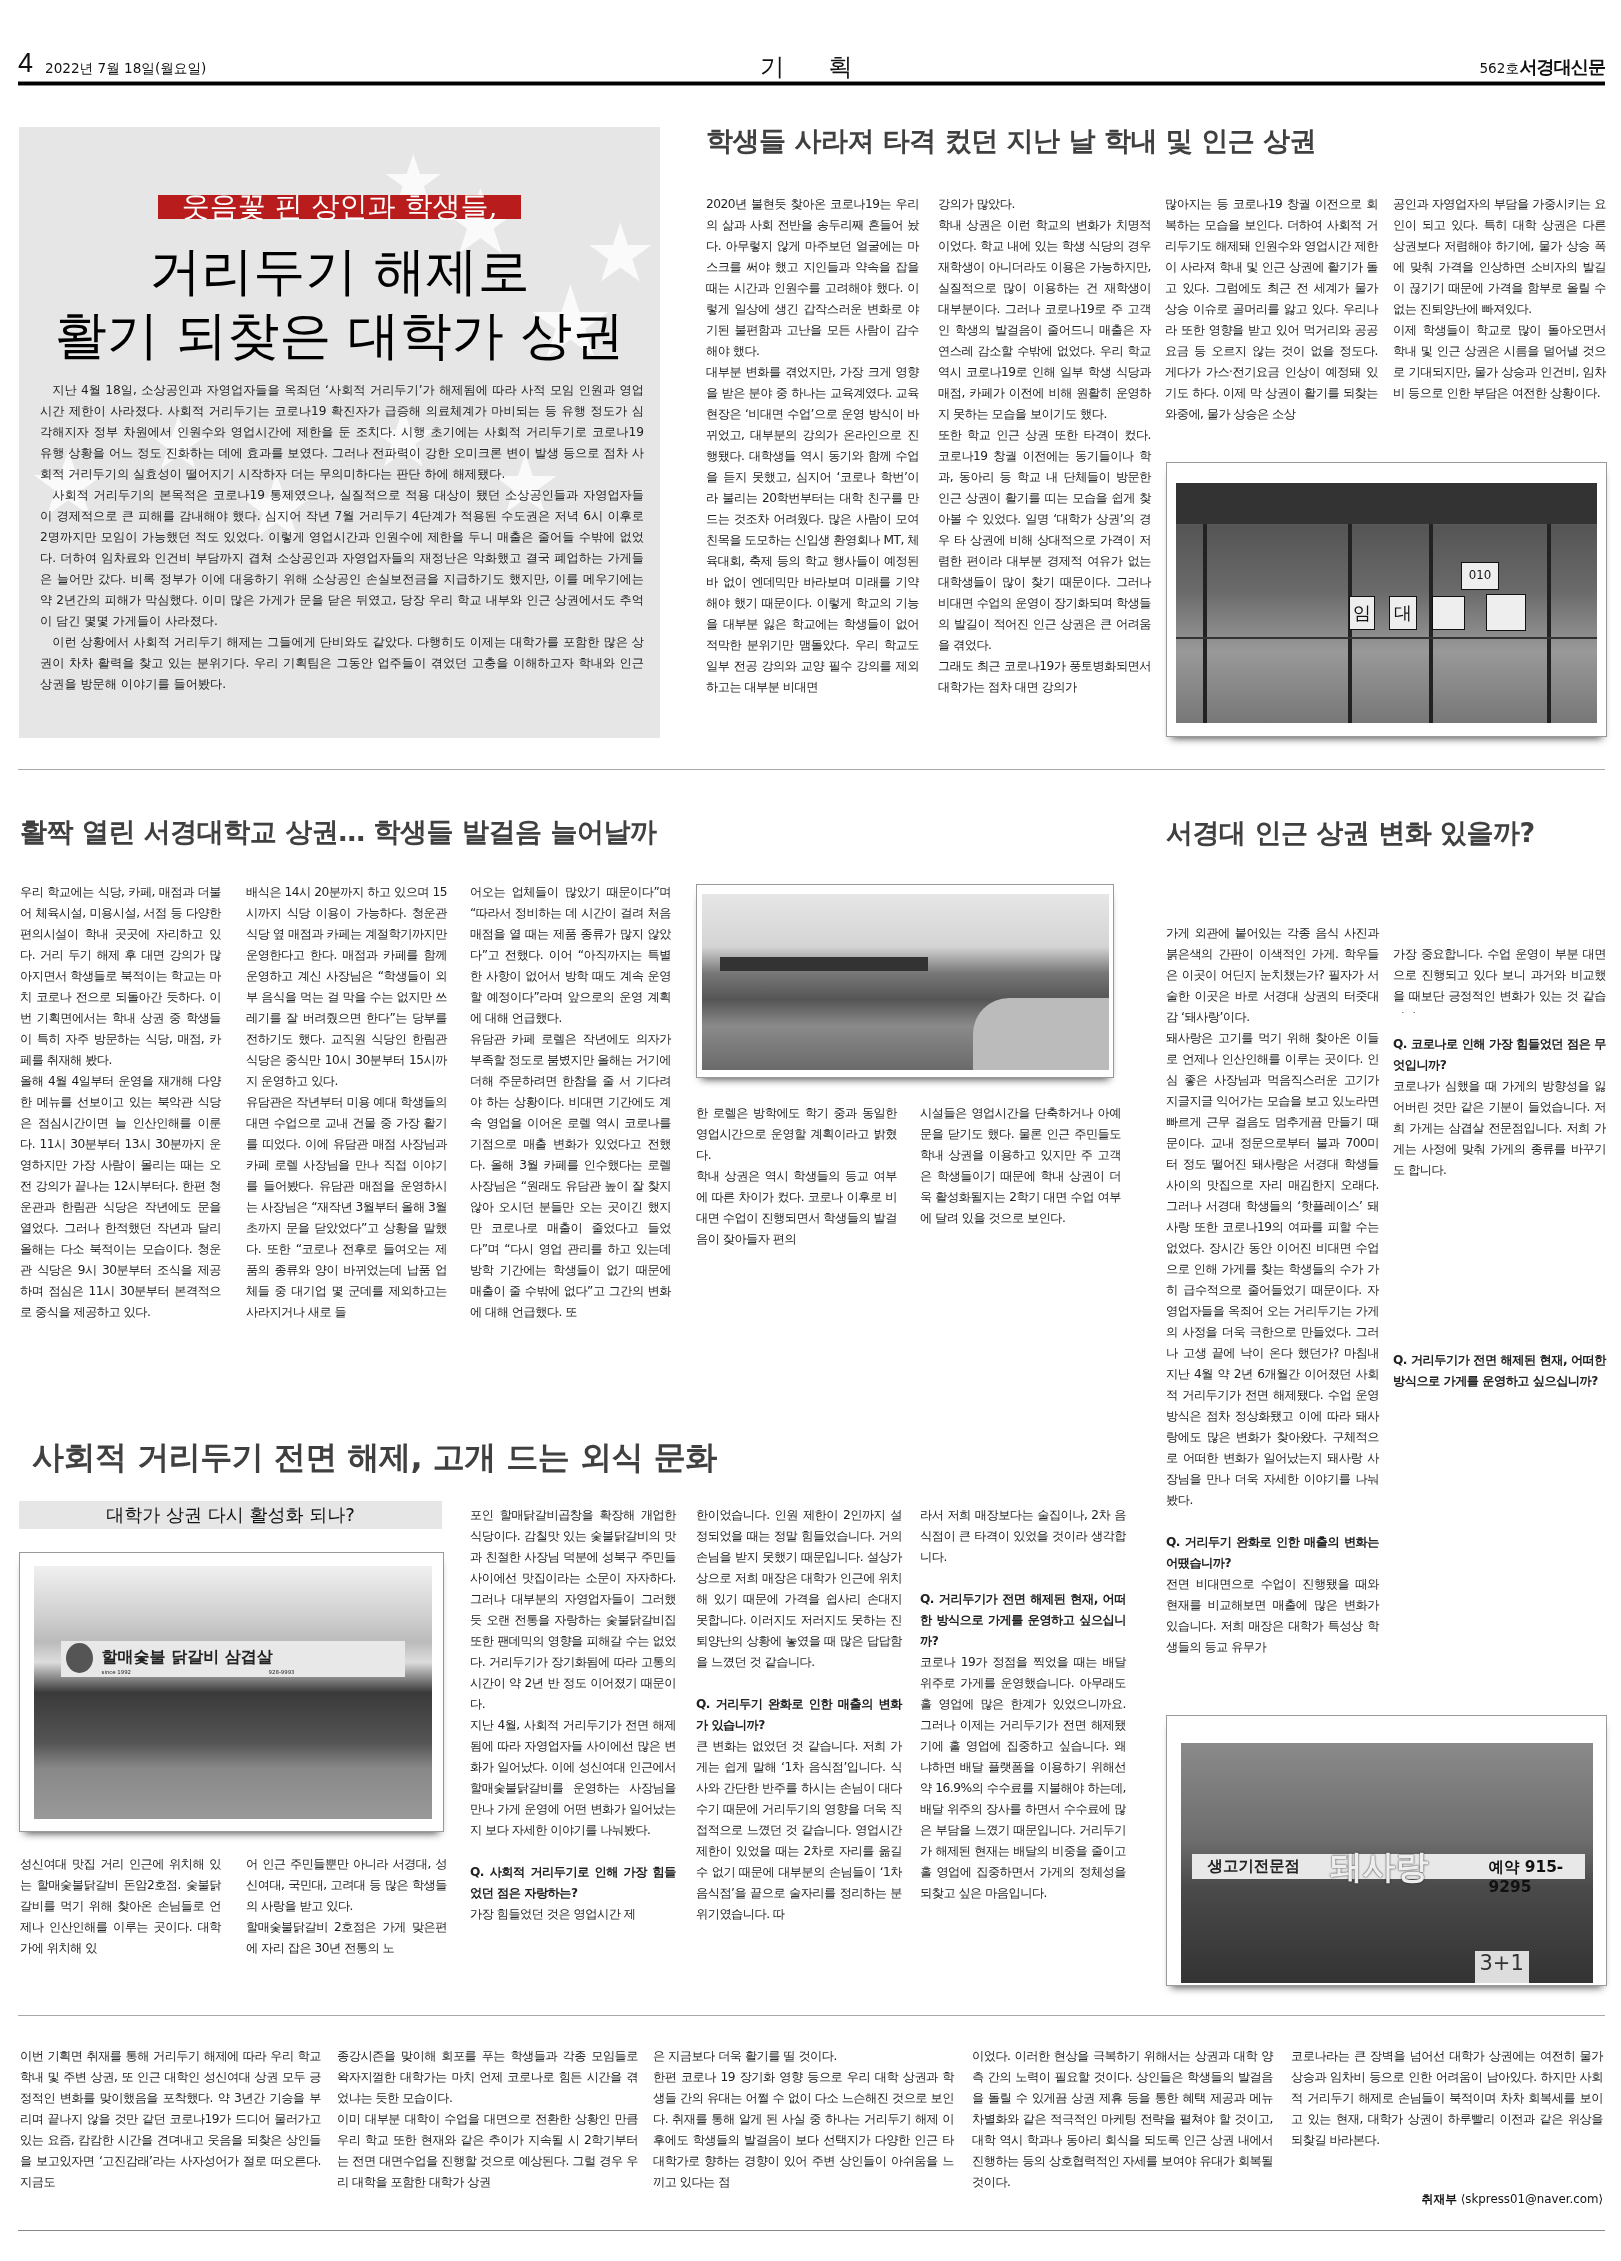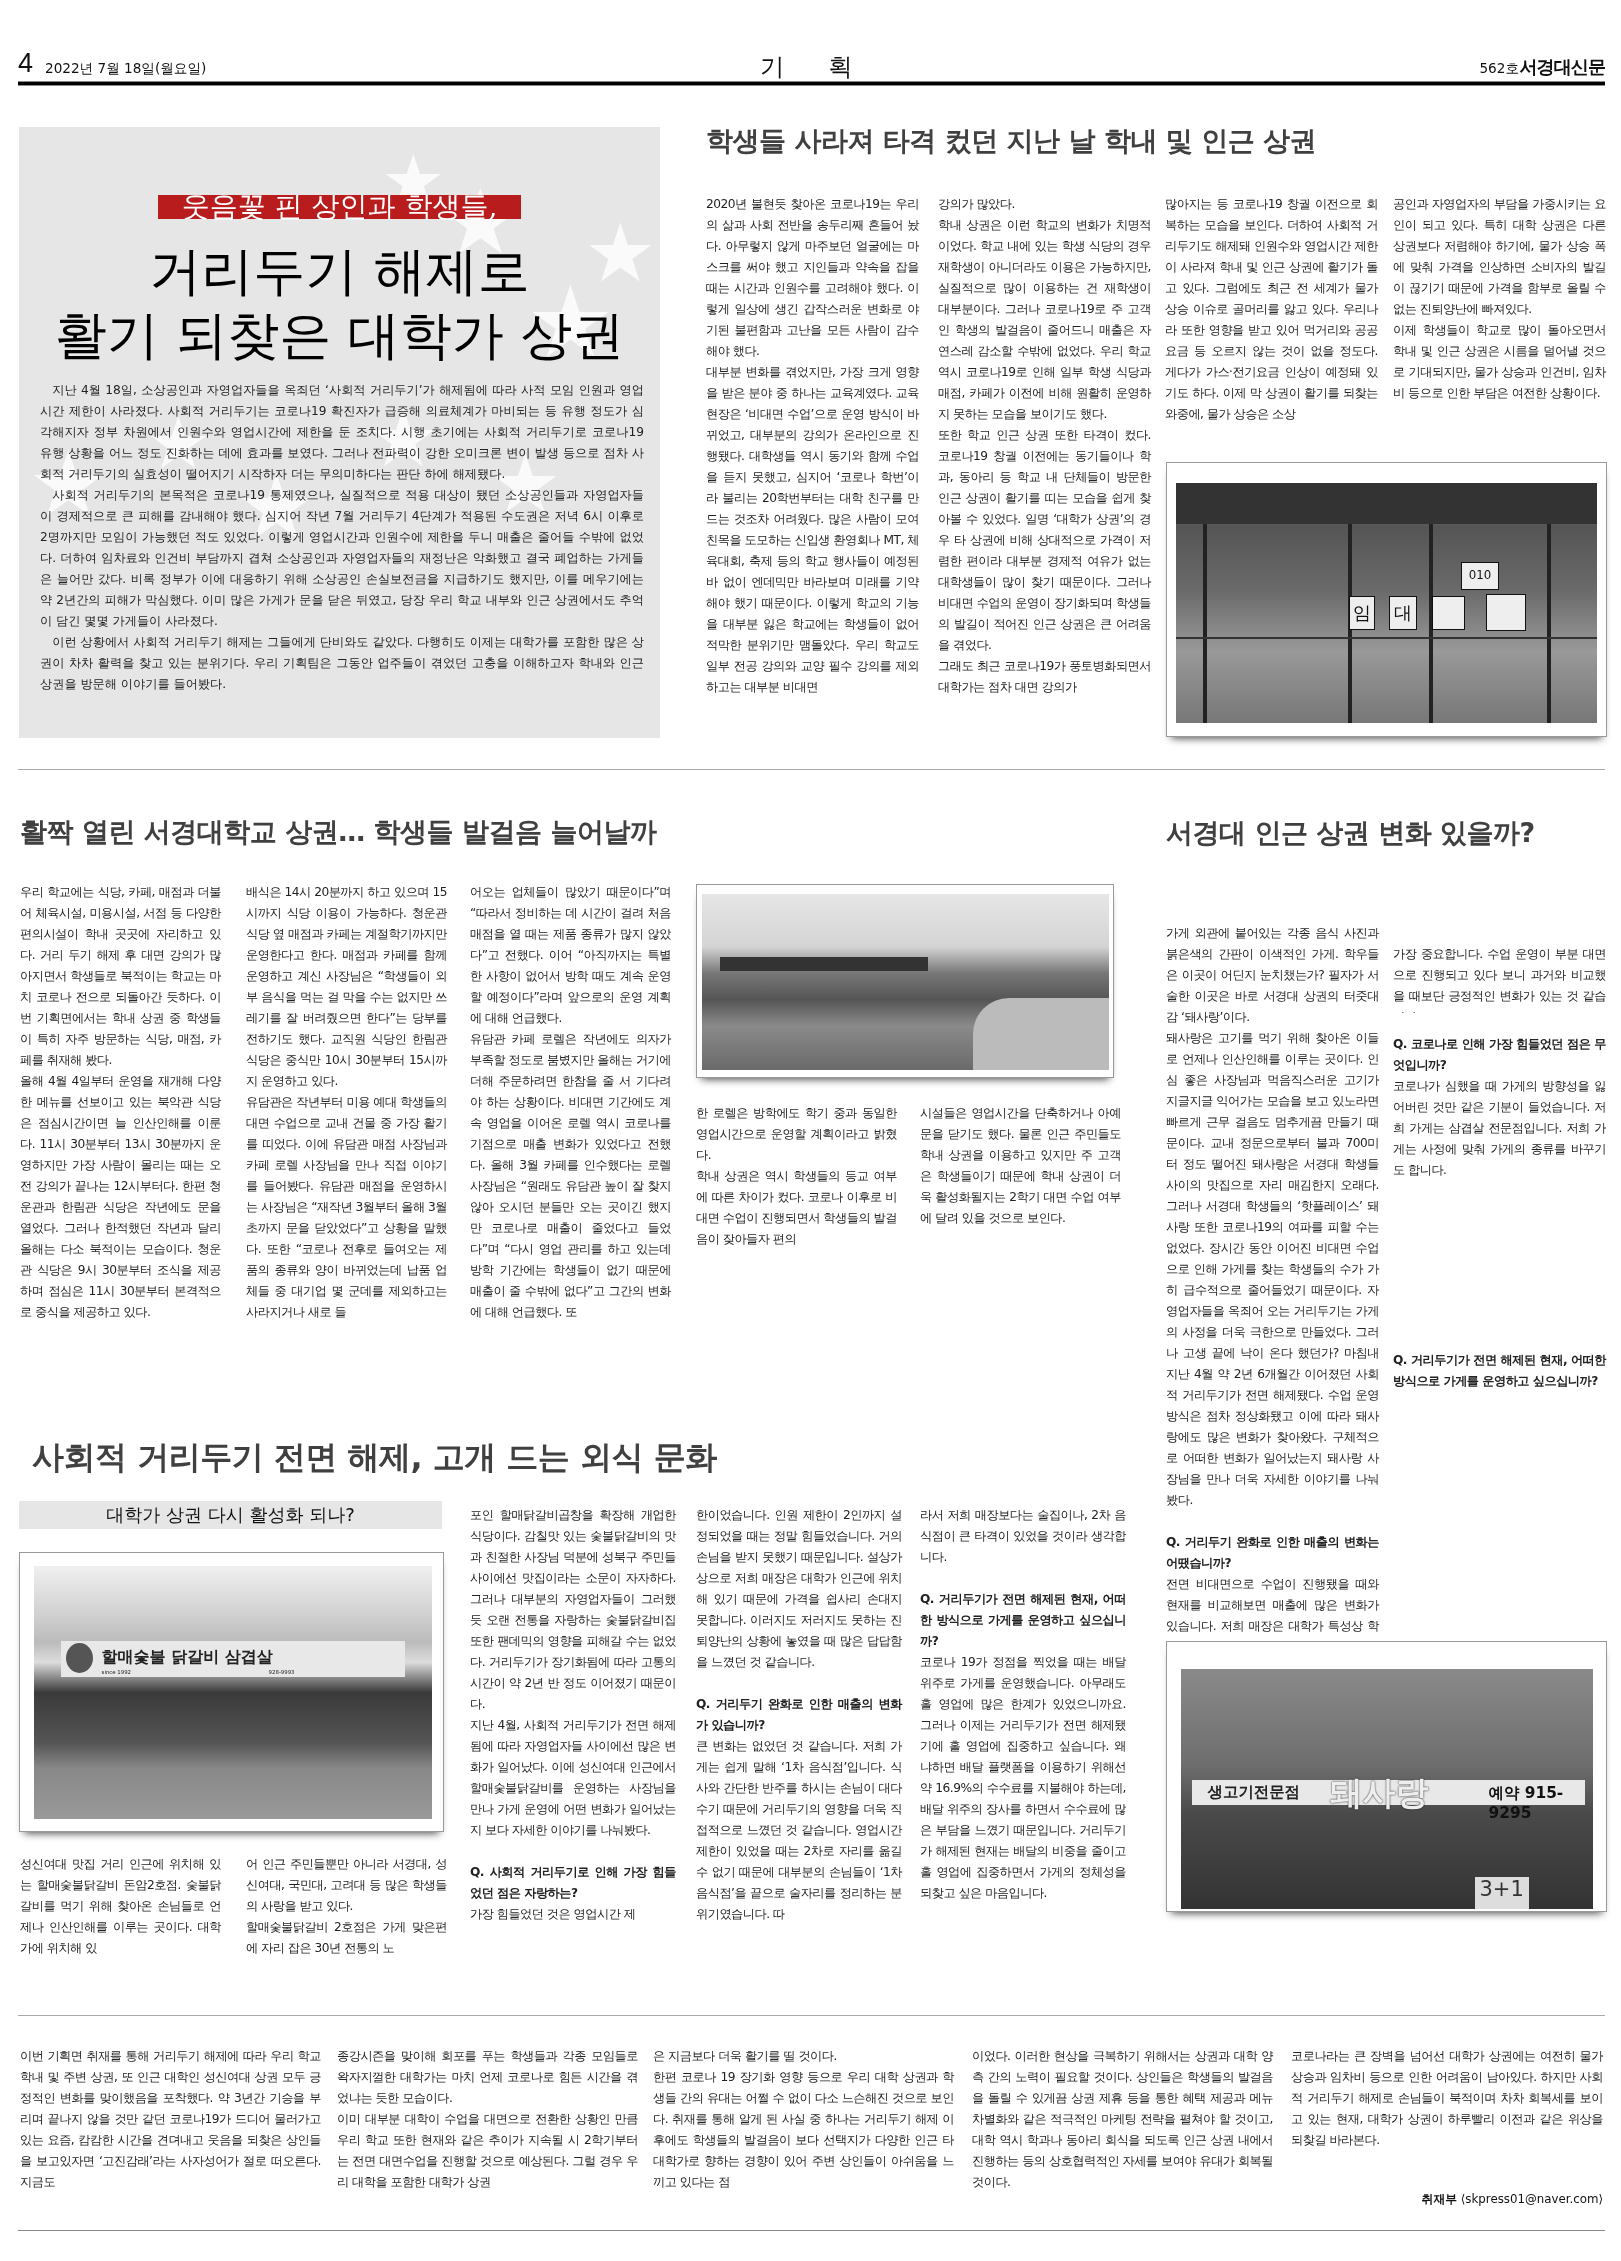--- a/index.html
+++ b/index.html
@@ -123,21 +123,21 @@
 
   <div style="white-space:pre-line;max-height:90px;overflow:hidden">
     <span>가장 중요합니다. 수업 운영이 부분 대면으로 진행되고 있다 보니 과거와 비교했을 때보단 긍정적인 변화가 있는 것 같습니다.
 저는 이곳에서 15년간 장사를 하면서 서경대학교의 변화를 직접 보고 경험했습니다.
 요즘에는 과거와는 달리 서경대 학생이 저희 가게를 찾는 발걸음이 많이 줄어들었습니다. 매년 총학생회와 상권 제휴를 맺긴 하지만 사실 큰 효과를 기대하기는 어렵습니다. 앞으로는 보다 실질적인 도움이 될 수 있는 제휴와 이벤트를 통해 많은 학생에게 저렴하고 질 좋은 고기를 판매하고 싶습니다. 이는 저뿐만 아니라 서경대 인근에서 장사를 하고 있는 모든 사장님들의 바람일 것입니다.</span>
   </div>
   <div class="q">Q. 코로나로 인해 가장 힘들었던 점은 무엇입니까?</div>
   <div style="height:253px;overflow:hidden">코로나가 심했을 때 가게의 방향성을 잃어버린 것만 같은 기분이 들었습니다. 저희 가게는 삼겹살 전문점입니다. 저희 가게는 사정에 맞춰 가게의 종류를 바꾸기도 합니다.</div>
   <div class="q">Q. 거리두기가 전면 해제된 현재, 어떠한 방식으로 가게를 운영하고 싶으십니까?</div>
 </div>
-<div class="photo" style="left:1166px;top:1641px;width:441px;height:271px">
+<div class="photo" style="left:1166px;top:1715px;width:441px;height:271px">
   <div class="img" style="left:13.6px;top:27px;width:412px;height:240px;background:linear-gradient(180deg,#8a8a8a 0%,#6e6e6e 40%,#4a4a4a 60%,#333 100%)">
     <div class="abs" style="left:11.3px;top:111px;width:393px;height:25px;background:#e8e8e8"></div>
     <div class="abs" style="left:27px;top:113px;font-size:15.4px;font-weight:bold;color:#222">생고기전문점</div>
     <div class="abs" style="left:149px;top:102px;font-size:33px;font-weight:bold;color:#eee;text-shadow:0 0 1.8px #000">돼사랑</div>
     <div class="abs" style="left:308px;top:114px;font-size:15.4px;font-weight:bold;color:#111">예약 915-9295</div>
     <div class="abs" style="left:294px;top:208px;width:54px;height:44px;background:#ddd;font-size:21px;text-align:center;color:#333">3+1</div>
   </div>
 </div>
 
 <div class="abs head" style="left:32px;top:1436px;font-size:32px">사회적 거리두기 전면 해제, 고개 드는 외식 문화</div>

